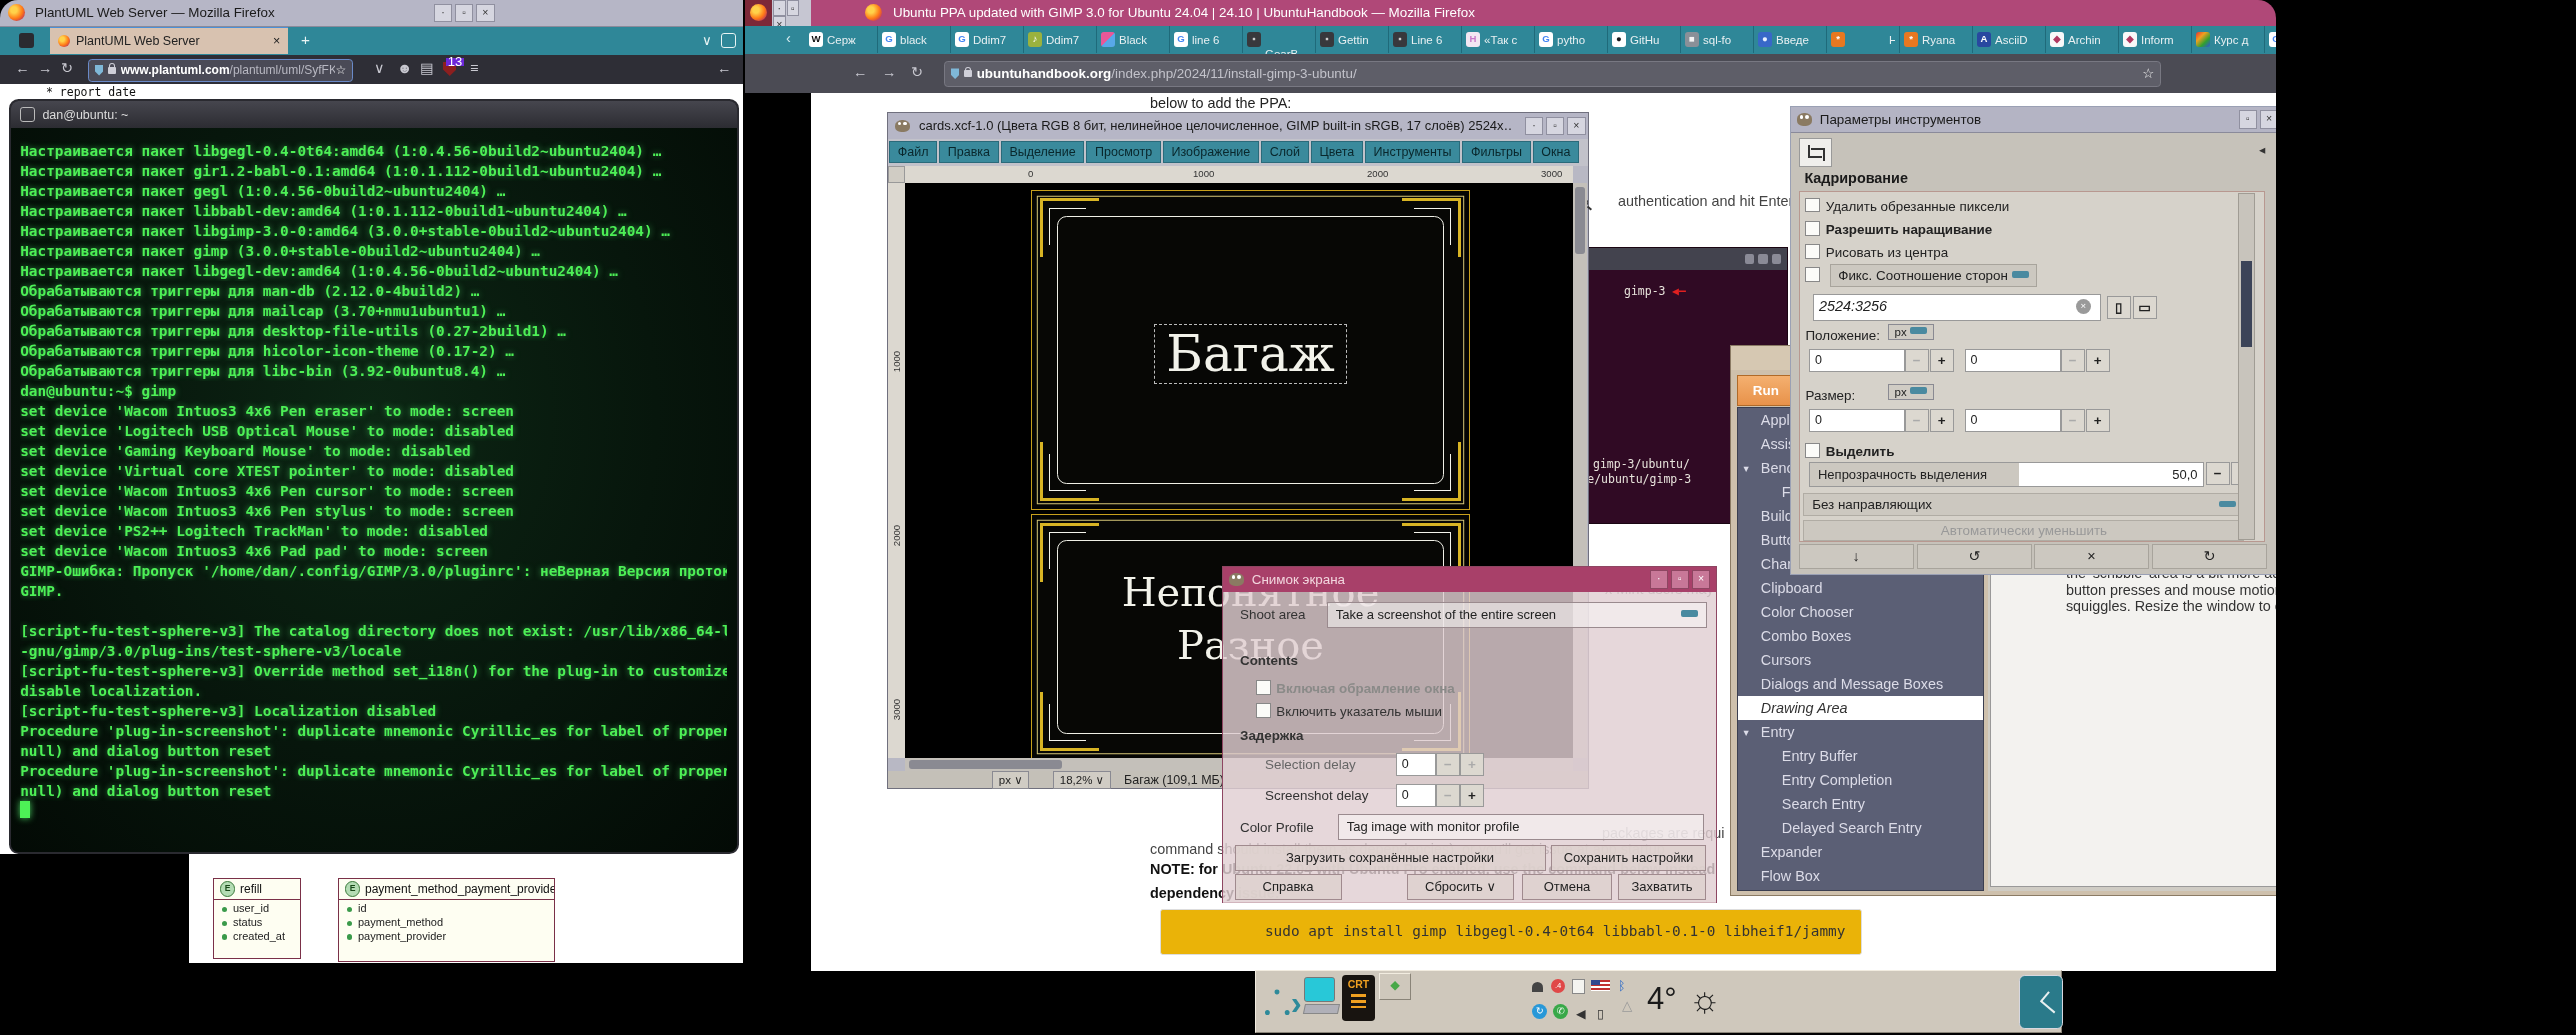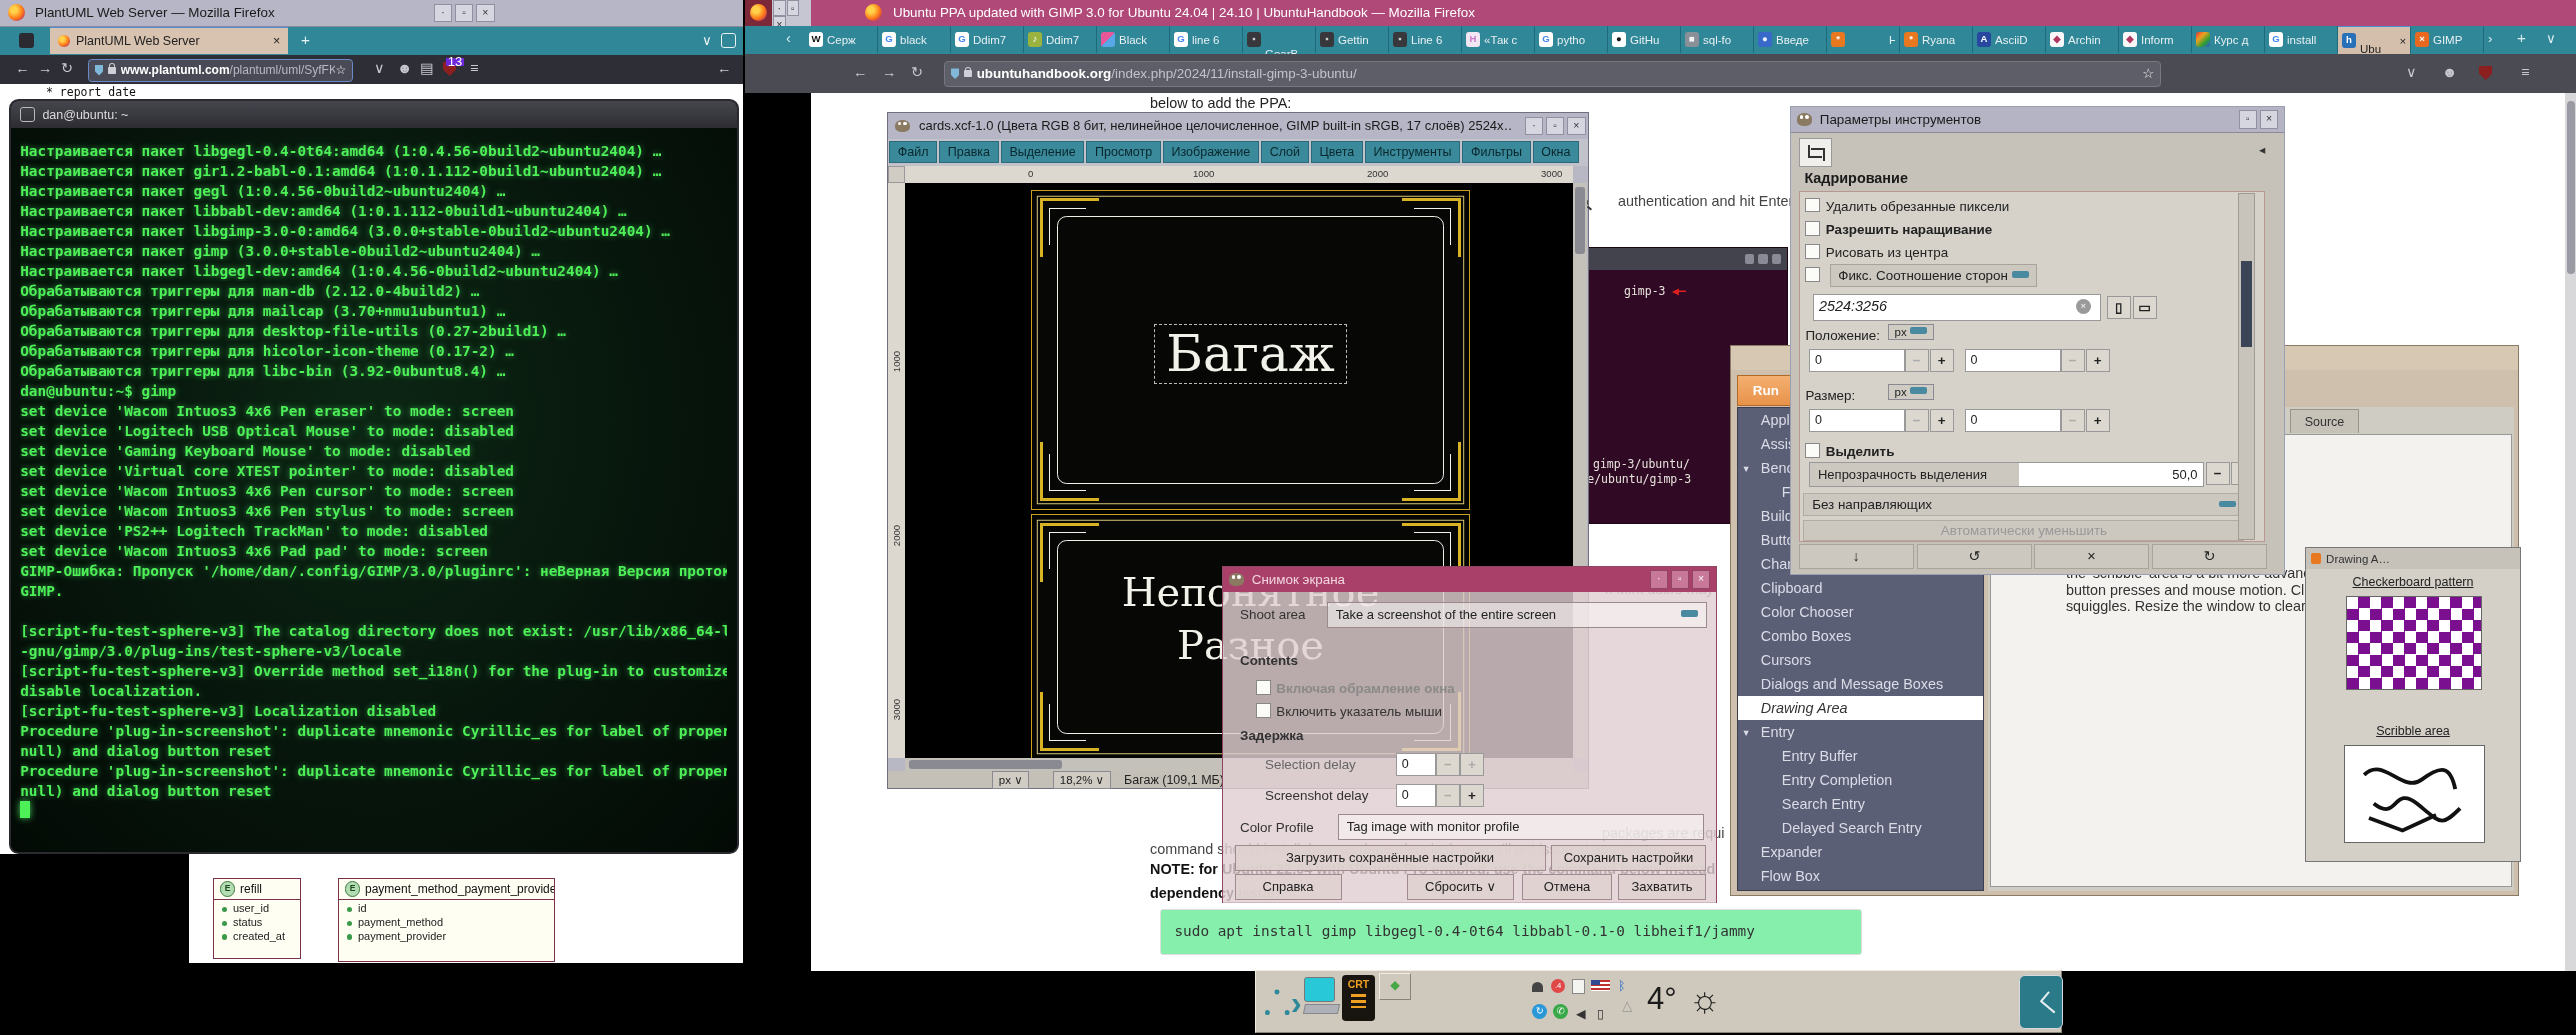--- a/index.html
+++ b/index.html
@@ -1,17 +1,17 @@
 <!DOCTYPE html>
 <html><head>
 <meta charset="utf-8">
 <style>
   html,body{margin:0;padding:0;background:#000;}
-  #desktop{position:relative;width:2576px;height:1035px;background:#000;overflow:hidden;
-           font-family:"Liberation Sans",sans-serif;font-size:13.4px;color:#222;}
+  #desktop{position:relative;width:2276px;height:1035px;background:#000;overflow:hidden;
+           font-family:"Liberation Sans",sans-serif;font-size:13.4px;color:#222;border-radius:18px;}
   .abs{position:absolute;}
   .nowrap{white-space:nowrap;overflow:hidden;}
   .mono{font-family:"DejaVu Sans Mono",monospace;}
 
   
   .wbtn{display:inline-block;width:16.3px;height:16.3px;line-height:15.3px;text-align:center;
         font-size:10.5px;color:#333;background:#d6d6e0;border:1px solid #9090a0;margin-left:2.9px;}
   .titletext{font-size:13.4px;color:#1a1a1a;}
 
   
@@ -396,21 +396,21 @@
     <div class="abs" style="left:66px;top:93px;width:1754px;height:880px;background:#fff;">
       <span class="pagetxt" style="left:339px;top:1.9px;color:#222;">below to add the PPA:</span>
       <span class="pagetxt" style="left:807px;top:100px;color:#444;">authentication and hit Enter to co</span>
       <span class="pagetxt" style="left:794px;top:488px;color:#777;">x Mint users may</span>
       <span class="pagetxt" style="left:791px;top:732px;color:#444;">packages are requi</span>
       <span class="pagetxt" style="left:339px;top:748px;color:#444;">command should install them as dependencies), or you'll get issue at app startup</span>
       <span class="pagetxt" style="left:339px;top:768px;font-weight:bold;color:#111;">
         <span>NOTE:</span><span> for Ubuntu 22.04 with Ubuntu Pro enabled, use the command below instead</span>
       </span>
       <span class="pagetxt" style="left:339px;top:792px;font-weight:bold;color:#111;">dependency issue:</span>
-      <div class="abs" style="left:349px;top:816px;width:700px;height:44px;background:#86efac;border:1px solid #ddd;border-radius:2.9px;">
+      <div class="abs" style="left:349px;top:816px;width:700px;height:44px;background:#eab308;border:1px solid #ddd;border-radius:2.9px;text-align:right;">
         <span class="mono abs nowrap" style="left:13.4px;top:12.5px;font-size:14.4px;color:#333;width:671px;">sudo apt install gimp libgegl-0.4-0t64 libbabl-0.1-0 libheif1/jammy</span>
       </div>
     </div>
     <div class="abs" style="left:1820px;top:93px;width:11.5px;height:880px;background:#d8d8da;">
       <div class="abs" style="left:1.9px;top:7.7px;width:7.7px;height:173px;background:#9a9aa4;border-radius:3.8px;"></div>
     </div>
   </div>
 
   <div class="abs" style="left:743px;top:93px;width:68px;height:880px;background:#000;"></div>
 

